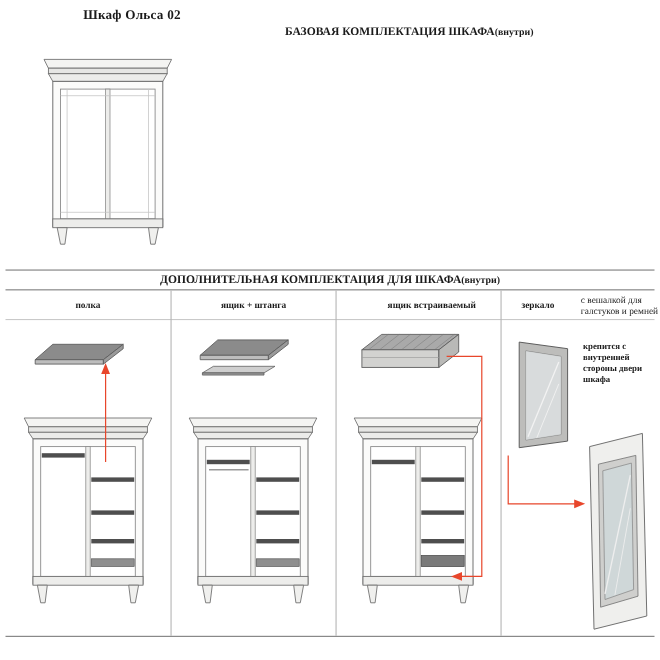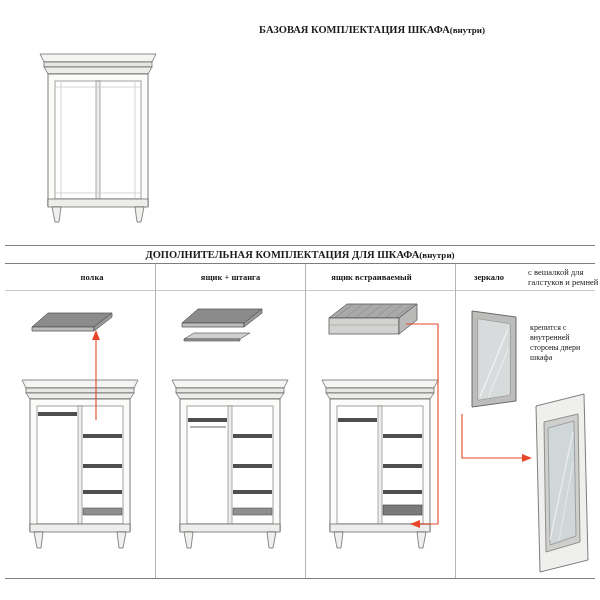--- a/index.html
+++ b/index.html
@@ -52,20 +52,21 @@
   .wd{position:absolute;}
   .wd svg{display:block;}
 
   .arrow-line{stroke:#e8462b;stroke-width:1.1;fill:none;}
 </style>
 </head>
 <body>
 
 <div class="page">
 
+  <div class="title-main">Шкаф Ольса 02</div>
 
   <div class="title-basic">
     <span>БАЗОВАЯ КОМПЛЕКТАЦИЯ ШКАФА</span><span class="sub">(внутри)</span>
   </div>
 
   <div class="wd" style="left:28px;top:24px;">
     <svg width="140" height="200" viewBox="0 0 140 200">
 
       <polygon points="12,30 128,30 124,38 16,38" fill="#f4f4f2" stroke="#6f6f6f" stroke-width="0.8"></polygon>
       <rect x="16" y="38" width="108" height="5" fill="#e6e6e4" stroke="#6f6f6f" stroke-width="0.8"></rect>
@@ -95,27 +96,27 @@
   <div class="hr" style="top:578px;"></div>
 
   <div class="title-extra">
     <span>ДОПОЛНИТЕЛЬНАЯ КОМПЛЕКТАЦИЯ ДЛЯ ШКАФА</span><span class="sub">(внутри)</span>
   </div>
 
   <div class="vline" style="left:155px;top:264px;height:314px;"></div>
   <div class="vline" style="left:305px;top:264px;height:314px;"></div>
   <div class="vline" style="left:455px;top:264px;height:314px;"></div>
 
-  <div class="colhead" style="left:17px;width:150px;">
+  <div class="colhead" style="left:5px;width:150px;">
     <span>полка</span>
   </div>
   <div class="colhead" style="left:156px;width:149px;">
     <span>ящик + штанга</span>
   </div>
-  <div class="colhead" style="left:297px;width:149px;">
+  <div class="colhead" style="left:318px;width:149px;">
     <span>ящик встраиваемый</span>
   </div>
   <div class="colhead left-align" style="left:468px;width:139px;">
     <span>зеркало</span>
       <span class="norm"> с вешалкой для галстуков и ремней</span>
   </div>
 
   <div class="wd" style="left:30px;top:305px;">
     <svg width="86" height="36" viewBox="0 0 86 36">
       <polygon points="18,8 82,8 64,22 2,22" fill="#8b8b8b" stroke="#5c5c5c" stroke-width="0.8"></polygon>
@@ -225,21 +226,21 @@
   <div class="wd" style="left:462px;top:305px;">
     <svg width="62" height="110" viewBox="0 0 62 110">
       <polygon points="10,6 54,12 54,96 10,102" fill="#bdbdbb" stroke="#5c5c5c" stroke-width="0.9"></polygon>
       <polygon points="16,14 48,19 48,90 16,95" fill="#e2e2e0" stroke="#7a7a7a" stroke-width="0.7"></polygon>
       <polygon points="16,14 48,19 48,90 16,95" fill="#d6dadb" opacity="0.8"></polygon>
       <line x1="18" y1="92" x2="46" y2="24" stroke="#f2f2f2" stroke-width="1.2"></line>
       <line x1="26" y1="93" x2="46" y2="44" stroke="#f2f2f2" stroke-width="0.8"></line>
     </svg>
   </div>
 
-  <div class="note" style="left:530px;top:323px;width:66px;">крепится с внутренней стороны двери шкафа</div>
+  <div class="note" style="left:530px;top:310px;width:66px;font-weight:bold;">крепится с внутренней стороны двери шкафа</div>
 
   <div class="wd" style="left:530px;top:392px;">
     <svg width="66" height="186" viewBox="0 0 66 186">
       <polygon points="6,14 54,2 58,168 10,180" fill="#efefed" stroke="#6f6f6f" stroke-width="0.9"></polygon>
       <polygon points="14,30 48,22 50,150 16,160" fill="#cfcfcd" stroke="#7a7a7a" stroke-width="0.8"></polygon>
       <polygon points="18,36 44,29 46,144 20,153" fill="#cfd7d8" stroke="#8a8a8a" stroke-width="0.7"></polygon>
       <line x1="20" y1="148" x2="43" y2="40" stroke="#eeeeee" stroke-width="1.2"></line>
       <line x1="29" y1="149" x2="43" y2="70" stroke="#eeeeee" stroke-width="0.8"></line>
     </svg>
   </div>

